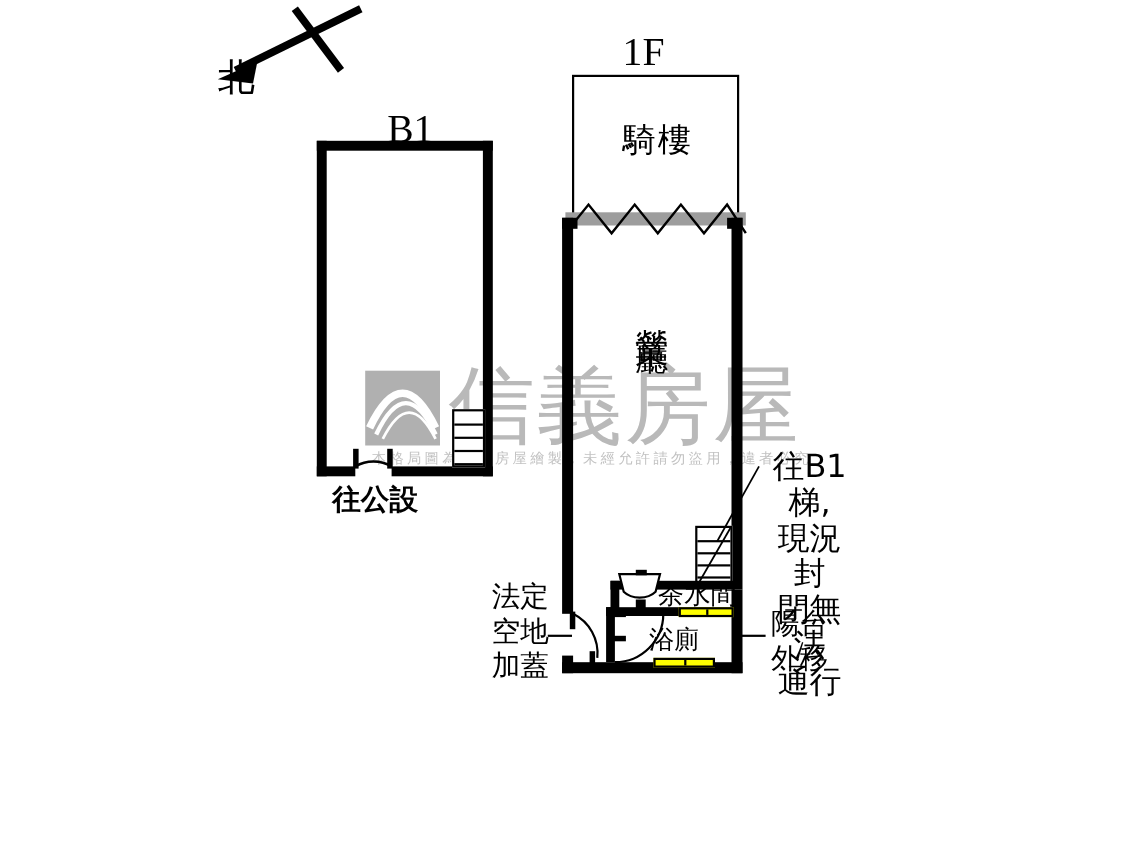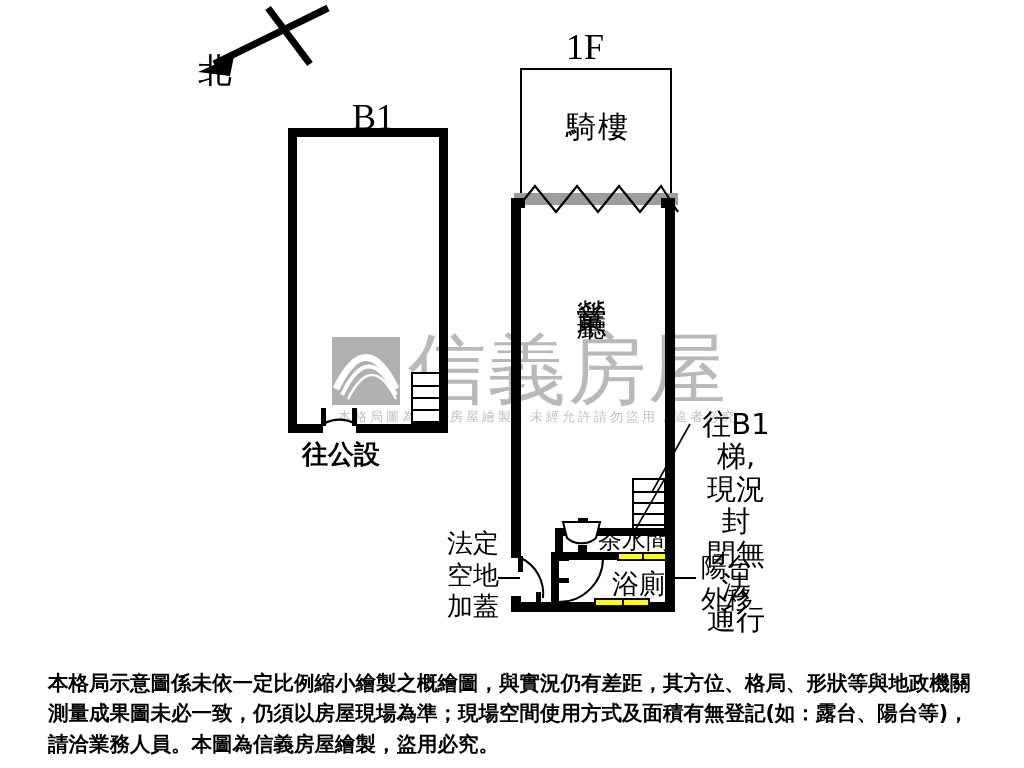--- a/index.html
+++ b/index.html
@@ -147,21 +147,21 @@
     <path d="M563 522 L 600 522 L 596 538 A 18 13 0 0 1 567 538 Z" fill="#fff" stroke="#000" stroke-width="2"></path>
     <rect x="578" y="518" width="10" height="5" fill="#000"></rect>
     <rect x="578" y="545" width="9" height="8" fill="#000"></rect>
   </svg>
 
   <div class="window" style="left:617px;top:552px;width:50px;height:9px;">
     <div class="mull"></div>
   </div>
 
   <div class="wall" style="left:551px;top:552px;width:8px;height:50px;"></div>
-  <div class="room-label" style="left:612px;top:566px;font-size:27px;">浴廁</div>
+  <div class="room-label" style="left:590px;top:566px;font-size:23px;">浴廁</div>
 
   <svg class="ov">
     <path d="M559 602 A 44 44 0 0 0 603 558" fill="none" stroke="#000" stroke-width="2"></path>
     <rect x="555" y="556" width="14" height="5" fill="#000"></rect>
     <rect x="555" y="578" width="14" height="5" fill="#000"></rect>
   </svg>
 
   <div class="window" style="left:594px;top:598px;width:56px;height:9px;">
     <div class="mull"></div>
   </div>
@@ -174,15 +174,14 @@
 
   <div class="leader" style="left:498px;top:577px;width:22px;"></div>
   <div class="note" style="left:443px;top:528px;width:60px;text-align:center;font-size:26px;line-height:1.22;">法定
 空地
 加蓋</div>
 
   <div class="leader" style="left:672px;top:577px;width:24px;"></div>
   <div class="note" style="left:692px;top:552px;width:70px;text-align:center;font-size:26px;line-height:1.22;">陽台
 外移</div>
 
-  <div id="disclaimer">本格局示意圖係未依一定比例縮小繪製之概繪圖，與實況仍有差距，其方位、格局、形狀等與地政機關測量成果圖未必一致，仍須以房屋現場為準；現場空間使用方式及面積有無登記(如：露台、陽台等)，請洽業務人員。本圖為信義房屋繪製，盜用必究。</div>
 
 </div>
 
 </body></html>

